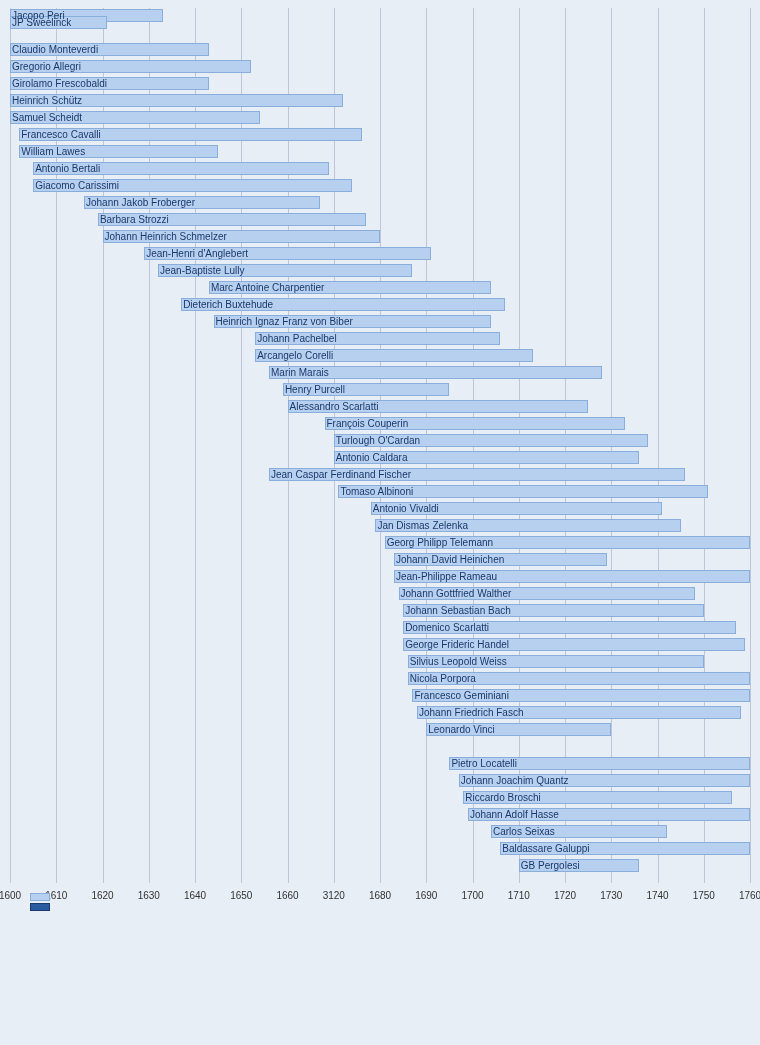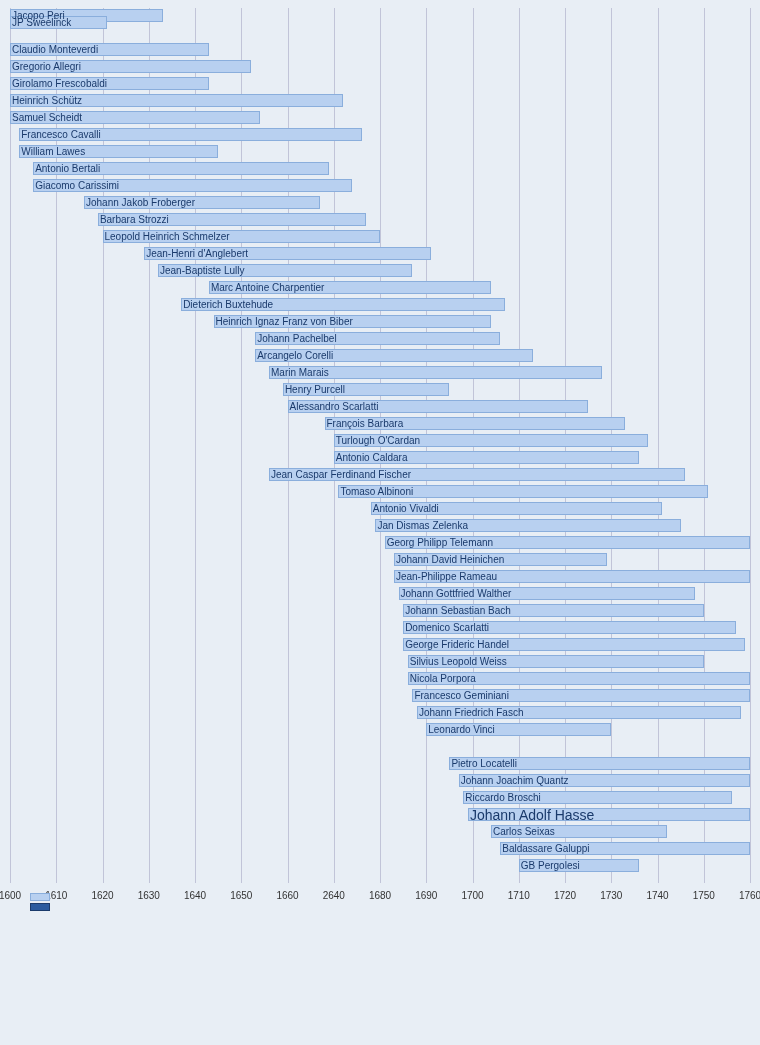--- a/index.html
+++ b/index.html
@@ -83,21 +83,21 @@
       <div class="axis-label" style="left: 102.5px; top: 890px;">1620</div>
       <div class="grid-line" style="left: 148.75px; top: 8px; height: 875px;"></div>
       <div class="axis-label" style="left: 148.75px; top: 890px;">1630</div>
       <div class="grid-line" style="left: 195px; top: 8px; height: 875px;"></div>
       <div class="axis-label" style="left: 195px; top: 890px;">1640</div>
       <div class="grid-line" style="left: 241.25px; top: 8px; height: 875px;"></div>
       <div class="axis-label" style="left: 241.25px; top: 890px;">1650</div>
       <div class="grid-line" style="left: 287.5px; top: 8px; height: 875px;"></div>
       <div class="axis-label" style="left: 287.5px; top: 890px;">1660</div>
       <div class="grid-line" style="left: 333.75px; top: 8px; height: 875px;"></div>
-      <div class="axis-label" style="left: 333.75px; top: 890px;">2640</div>
+      <div class="axis-label" style="left: 333.75px; top: 890px;">3120</div>
       <div class="grid-line" style="left: 380px; top: 8px; height: 875px;"></div>
       <div class="axis-label" style="left: 380px; top: 890px;">1680</div>
       <div class="grid-line" style="left: 426.25px; top: 8px; height: 875px;"></div>
       <div class="axis-label" style="left: 426.25px; top: 890px;">1690</div>
       <div class="grid-line" style="left: 472.5px; top: 8px; height: 875px;"></div>
       <div class="axis-label" style="left: 472.5px; top: 890px;">1700</div>
       <div class="grid-line" style="left: 518.75px; top: 8px; height: 875px;"></div>
       <div class="axis-label" style="left: 518.75px; top: 890px;">1710</div>
       <div class="grid-line" style="left: 565px; top: 8px; height: 875px;"></div>
       <div class="axis-label" style="left: 565px; top: 890px;">1720</div>
@@ -156,21 +156,21 @@
       <div class="bar-row" style="position: absolute; top: 195px; width: 100%; height: 17px;">
         <div class="bar" title="Johann Jakob Froberger (1616–1667)" style="left: 84px; width: 235.875px;"></div>
         <div style="position: absolute; left: 86px; top: 1px; font-size: 10px; color: rgb(26, 58, 107); line-height: 14px; white-space: nowrap; z-index: 2; pointer-events: none;">Johann Jakob Froberger</div>
       </div>
       <div class="bar-row" style="position: absolute; top: 212px; width: 100%; height: 17px;">
         <div class="bar" title="Barbara Strozzi (1619–1677)" style="left: 97.875px; width: 268.25px;"></div>
         <div style="position: absolute; left: 99.875px; top: 1px; font-size: 10px; color: rgb(26, 58, 107); line-height: 14px; white-space: nowrap; z-index: 2; pointer-events: none;">Barbara Strozzi</div>
       </div>
       <div class="bar-row" style="position: absolute; top: 229px; width: 100%; height: 17px;">
         <div class="bar" title="Johann Heinrich Schmelzer (1620–1680)" style="left: 102.5px; width: 277.5px;"></div>
-        <div style="position: absolute; left: 104.5px; top: 1px; font-size: 10px; color: rgb(26, 58, 107); line-height: 14px; white-space: nowrap; z-index: 2; pointer-events: none;">Leopold Heinrich Schmelzer</div>
+        <div style="position: absolute; left: 104.5px; top: 1px; font-size: 10px; color: rgb(26, 58, 107); line-height: 14px; white-space: nowrap; z-index: 2; pointer-events: none;">Johann Heinrich Schmelzer</div>
       </div>
       <div class="bar-row" style="position: absolute; top: 246px; width: 100%; height: 17px;">
         <div class="bar" title="Jean-Henri d'Anglebert (1629–1691)" style="left: 144.125px; width: 286.75px;"></div>
         <div style="position: absolute; left: 146.125px; top: 1px; font-size: 10px; color: rgb(26, 58, 107); line-height: 14px; white-space: nowrap; z-index: 2; pointer-events: none;">Jean-Henri d'Anglebert</div>
       </div>
       <div class="bar-row" style="position: absolute; top: 263px; width: 100%; height: 17px;">
         <div class="bar" title="Jean-Baptiste Lully (1632–1687)" style="left: 158px; width: 254.375px;"></div>
         <div style="position: absolute; left: 160px; top: 1px; font-size: 10px; color: rgb(26, 58, 107); line-height: 14px; white-space: nowrap; z-index: 2; pointer-events: none;">Jean-Baptiste Lully</div>
       </div>
       <div class="bar-row" style="position: absolute; top: 280px; width: 100%; height: 17px;">
@@ -200,21 +200,21 @@
       <div class="bar-row" style="position: absolute; top: 382px; width: 100%; height: 17px;">
         <div class="bar" title="Henry Purcell (1659–1695)" style="left: 282.875px; width: 166.5px;"></div>
         <div style="position: absolute; left: 284.875px; top: 1px; font-size: 10px; color: rgb(26, 58, 107); line-height: 14px; white-space: nowrap; z-index: 2; pointer-events: none;">Henry Purcell</div>
       </div>
       <div class="bar-row" style="position: absolute; top: 399px; width: 100%; height: 17px;">
         <div class="bar" title="Alessandro Scarlatti (1660–1725)" style="left: 287.5px; width: 300.625px;"></div>
         <div style="position: absolute; left: 289.5px; top: 1px; font-size: 10px; color: rgb(26, 58, 107); line-height: 14px; white-space: nowrap; z-index: 2; pointer-events: none;">Alessandro Scarlatti</div>
       </div>
       <div class="bar-row" style="position: absolute; top: 416px; width: 100%; height: 17px;">
         <div class="bar" title="François Couperin (1668–1733)" style="left: 324.5px; width: 300.625px;"></div>
-        <div style="position: absolute; left: 326.5px; top: 1px; font-size: 10px; color: rgb(26, 58, 107); line-height: 14px; white-space: nowrap; z-index: 2; pointer-events: none;">François Barbara</div>
+        <div style="position: absolute; left: 326.5px; top: 1px; font-size: 10px; color: rgb(26, 58, 107); line-height: 14px; white-space: nowrap; z-index: 2; pointer-events: none;">François Couperin</div>
       </div>
       <div class="bar-row" style="position: absolute; top: 433px; width: 100%; height: 17px;">
         <div class="bar" title="Turlough O'Cardan (1670–1738)" style="left: 333.75px; width: 314.5px;"></div>
         <div style="position: absolute; left: 335.75px; top: 1px; font-size: 10px; color: rgb(26, 58, 107); line-height: 14px; white-space: nowrap; z-index: 2; pointer-events: none;">Turlough O'Cardan</div>
       </div>
       <div class="bar-row" style="position: absolute; top: 450px; width: 100%; height: 17px;">
         <div class="bar" title="Antonio Caldara (1670–1736)" style="left: 333.75px; width: 305.25px;"></div>
         <div style="position: absolute; left: 335.75px; top: 1px; font-size: 10px; color: rgb(26, 58, 107); line-height: 14px; white-space: nowrap; z-index: 2; pointer-events: none;">Antonio Caldara</div>
       </div>
       <div class="bar-row" style="position: absolute; top: 467px; width: 100%; height: 17px;">
@@ -288,21 +288,21 @@
       <div class="bar-row" style="position: absolute; top: 773px; width: 100%; height: 17px;">
         <div class="bar" title="Johann Joachim Quantz (1697–1773)" style="left: 458.625px; width: 291.375px;"></div>
         <div style="position: absolute; left: 460.625px; top: 1px; font-size: 10px; color: rgb(26, 58, 107); line-height: 14px; white-space: nowrap; z-index: 2; pointer-events: none;">Johann Joachim Quantz</div>
       </div>
       <div class="bar-row" style="position: absolute; top: 790px; width: 100%; height: 17px;">
         <div class="bar" title="Riccardo Broschi (1698–1756)" style="left: 463.25px; width: 268.25px;"></div>
         <div style="position: absolute; left: 465.25px; top: 1px; font-size: 10px; color: rgb(26, 58, 107); line-height: 14px; white-space: nowrap; z-index: 2; pointer-events: none;">Riccardo Broschi</div>
       </div>
       <div class="bar-row" style="position: absolute; top: 807px; width: 100%; height: 17px;">
         <div class="bar" title="Johann Adolf Hasse (1699–1783)" style="left: 467.875px; width: 282.125px;"></div>
-        <div style="position: absolute; left: 469.875px; top: 1px; font-size: 14px; color: rgb(26, 58, 107); line-height: 14px; white-space: nowrap; z-index: 2; pointer-events: none;">Johann Adolf Hasse</div>
+        <div style="position: absolute; left: 469.875px; top: 1px; font-size: 10px; color: rgb(26, 58, 107); line-height: 14px; white-space: nowrap; z-index: 2; pointer-events: none;">Johann Adolf Hasse</div>
       </div>
       <div class="bar-row" style="position: absolute; top: 824px; width: 100%; height: 17px;">
         <div class="bar" title="Carlos Seixas (1704–1742)" style="left: 491px; width: 175.75px;"></div>
         <div style="position: absolute; left: 493px; top: 1px; font-size: 10px; color: rgb(26, 58, 107); line-height: 14px; white-space: nowrap; z-index: 2; pointer-events: none;">Carlos Seixas</div>
       </div>
       <div class="bar-row" style="position: absolute; top: 841px; width: 100%; height: 17px;">
         <div class="bar" title="Baldassare Galuppi (1706–1785)" style="left: 500.25px; width: 249.75px;"></div>
         <div style="position: absolute; left: 502.25px; top: 1px; font-size: 10px; color: rgb(26, 58, 107); line-height: 14px; white-space: nowrap; z-index: 2; pointer-events: none;">Baldassare Galuppi</div>
       </div>
       <div class="bar-row" style="position: absolute; top: 858px; width: 100%; height: 17px;">

